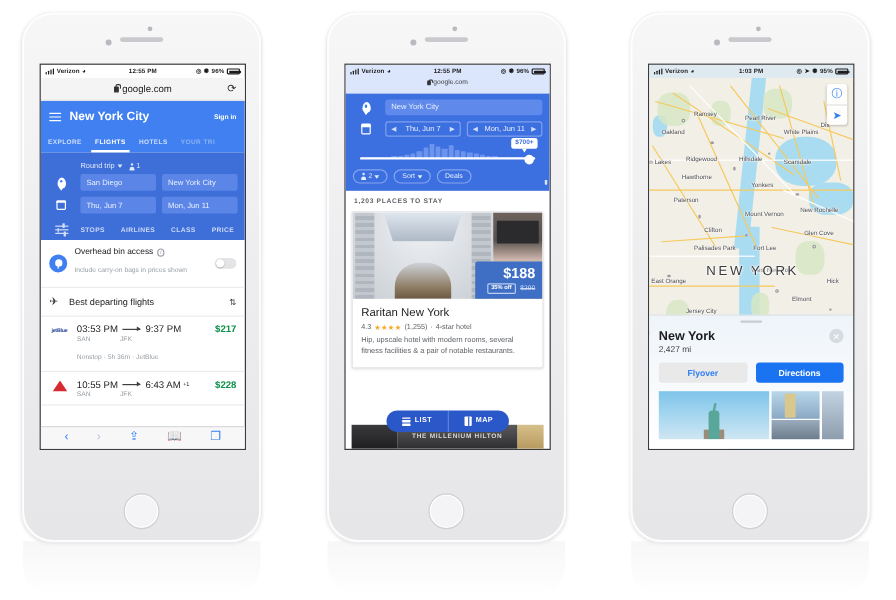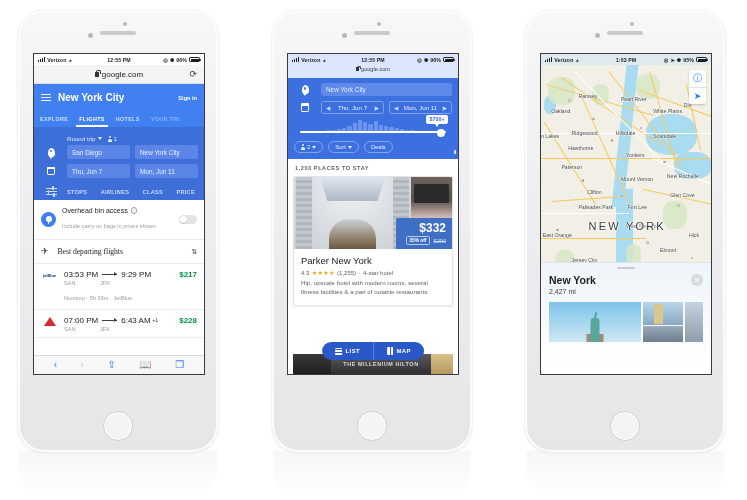--- a/index.html
+++ b/index.html
@@ -123,21 +123,21 @@
   .bintxt{ flex:1; }
   .bt1{ font-size:7px; color:#202124; display:flex; align-items:center; gap:3px; }
   .infoi{ width:6.5px;height:6.5px;border:.8px solid #9aa0a6;border-radius:50%;
           font-size:4.6px;color:#9aa0a6;display:flex;align-items:center;justify-content:center;font-style:italic;}
   .bt2{ font-size:5.6px; color:#9aa0a6; margin-top:1px; }
   .toggle{ width:18px;height:9px;border-radius:5px;background:#e4e4e6; position:relative; flex:0 0 18px;}
   .toggle::after{content:"";position:absolute;left:1px;top:1px;width:7px;height:7px;border-radius:50%;background:#fff;box-shadow:0 .5px 1px rgba(0,0,0,.3);}
 
   .bestrow{ display:flex; align-items:center; gap:9px; padding:7px 7px; border-bottom:1px solid #ececee; }
   .plane{ font-size:9px; color:#3c4043; line-height:1; }
-  .besttxt{ flex:1; font-size:7.6px; color:#202124;font-family:Liberation Serif, serif; }
+  .besttxt{ flex:1; font-size:7.6px; color:#202124; }
   .sorticon{ font-size:7px; color:#3c4043; }
 
   .flightrow{ display:flex; align-items:flex-start; gap:6px; padding:6px 7px 5px; border-bottom:1px solid #ececee; }
   .allogo{ flex:0 0 17px; height:10px; display:flex; align-items:center; justify-content:center; }
   .jb{ font-size:4.4px; font-weight:bold; color:#1c3f94; letter-spacing:-.2px; }
   .dl{ width:0;height:0;border-left:6px solid transparent;border-right:6px solid transparent;border-bottom:9px solid #d62b30; }
   .fmid{ flex:1; }
   .ftime{ font-size:8px; color:#202124; display:flex; align-items:center; gap:2px; }
   .arrow{ display:inline-block; width:15px; height:1px; background:#3c4043; position:relative; margin:0 2px; }
   .arrow::after{content:"";position:absolute;right:0;top:-1.8px;border-left:3.4px solid #3c4043;border-top:2.2px solid transparent;border-bottom:2.2px solid transparent;}
@@ -422,38 +422,38 @@
       </div>
 
       <div class="flightrow">
         <span class="allogo">
             <span class="jb">jetBlue</span>
           </span>
         <span class="fmid">
           <span class="ftime">
             <span>03:53 PM</span>
             <span class="arrow"></span>
-            <span>9:29 PM</span>
+            <span>9:37 PM</span>
           </span>
           <span class="fports">
             <span>SAN</span>
             <span>JFK</span>
           </span>
           <span class="fdetail">Nonstop · 5h 36m · JetBlue</span>
         </span>
         <span class="fprice">$217</span>
       </div>
 
       <div class="flightrow">
         <span class="allogo">
             <span class="dl"></span>
           </span>
         <span class="fmid">
           <span class="ftime">
-            <span>07:00 PM</span>
+            <span>10:55 PM</span>
             <span class="arrow"></span>
             <span>6:43 AM</span>
             <span class="sup">+1</span>
           </span>
           <span class="fports">
             <span>SAN</span>
             <span>JFK</span>
           </span>
         </span>
         <span class="fprice">$228</span>
@@ -589,29 +589,29 @@
       <div class="placecount">1,203 PLACES TO STAY</div>
 
       <div class="hotelcard">
         <div class="hotelimgs">
           <div class="himg-main">
             <span class="col-l"></span>
               <span class="col-r"></span>
           </div>
           <div class="himg-side"></div>
           <div class="pricetag">
-            <div class="pricebig">$332</div>
+            <div class="pricebig">$188</div>
             <div class="pricesub">
               <span class="offbadge">35% off</span>
               <span class="strike">$290</span>
             </div>
           </div>
         </div>
         <div class="hotelinfo">
-          <div class="hname">Parker New York</div>
+          <div class="hname">Raritan New York</div>
           <div class="hmeta">
             <span>4.3</span>
             <span class="stars">★★★★</span>
             <span>(1,255)</span>
             <span>·</span>
             <span>4-star hotel</span>
           </div>
           <div class="hdesc">Hip, upscale hotel with modern rooms, several fitness facilities &amp; a pair of notable restaurants.</div>
         </div>
       </div>
@@ -770,20 +770,24 @@
 
         <div class="sheet">
           <div class="grab"></div>
           <div class="sheethead">
             <div>
               <div class="placename">New York</div>
               <div class="placedist">2,427 mi</div>
             </div>
             <div class="closeb">✕</div>
           </div>
+          <div class="sheetbtns">
+            <div class="sbtn gray">Flyover</div>
+            <div class="sbtn blue">Directions</div>
+          </div>
           <div class="photos">
             <div class="pmain">
               <span class="pedestal"></span>
                 <span class="statue"></span>
             </div>
             <div class="pcol">
               <div class="ptop"></div>
               <div class="pbot"></div>
             </div>
             <div class="pend"></div>

